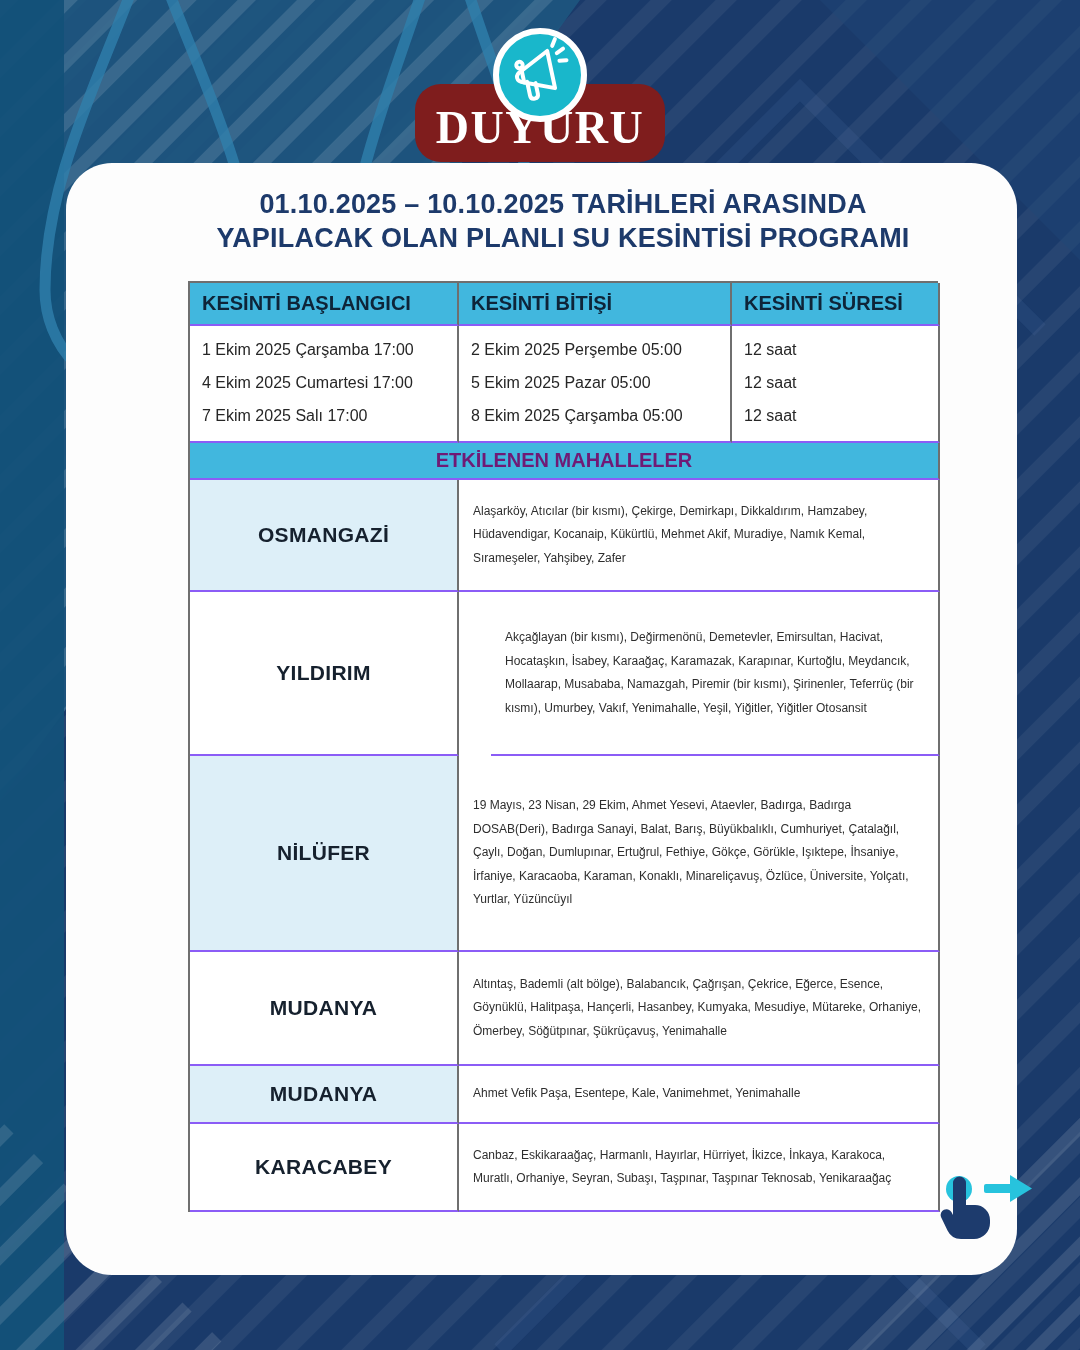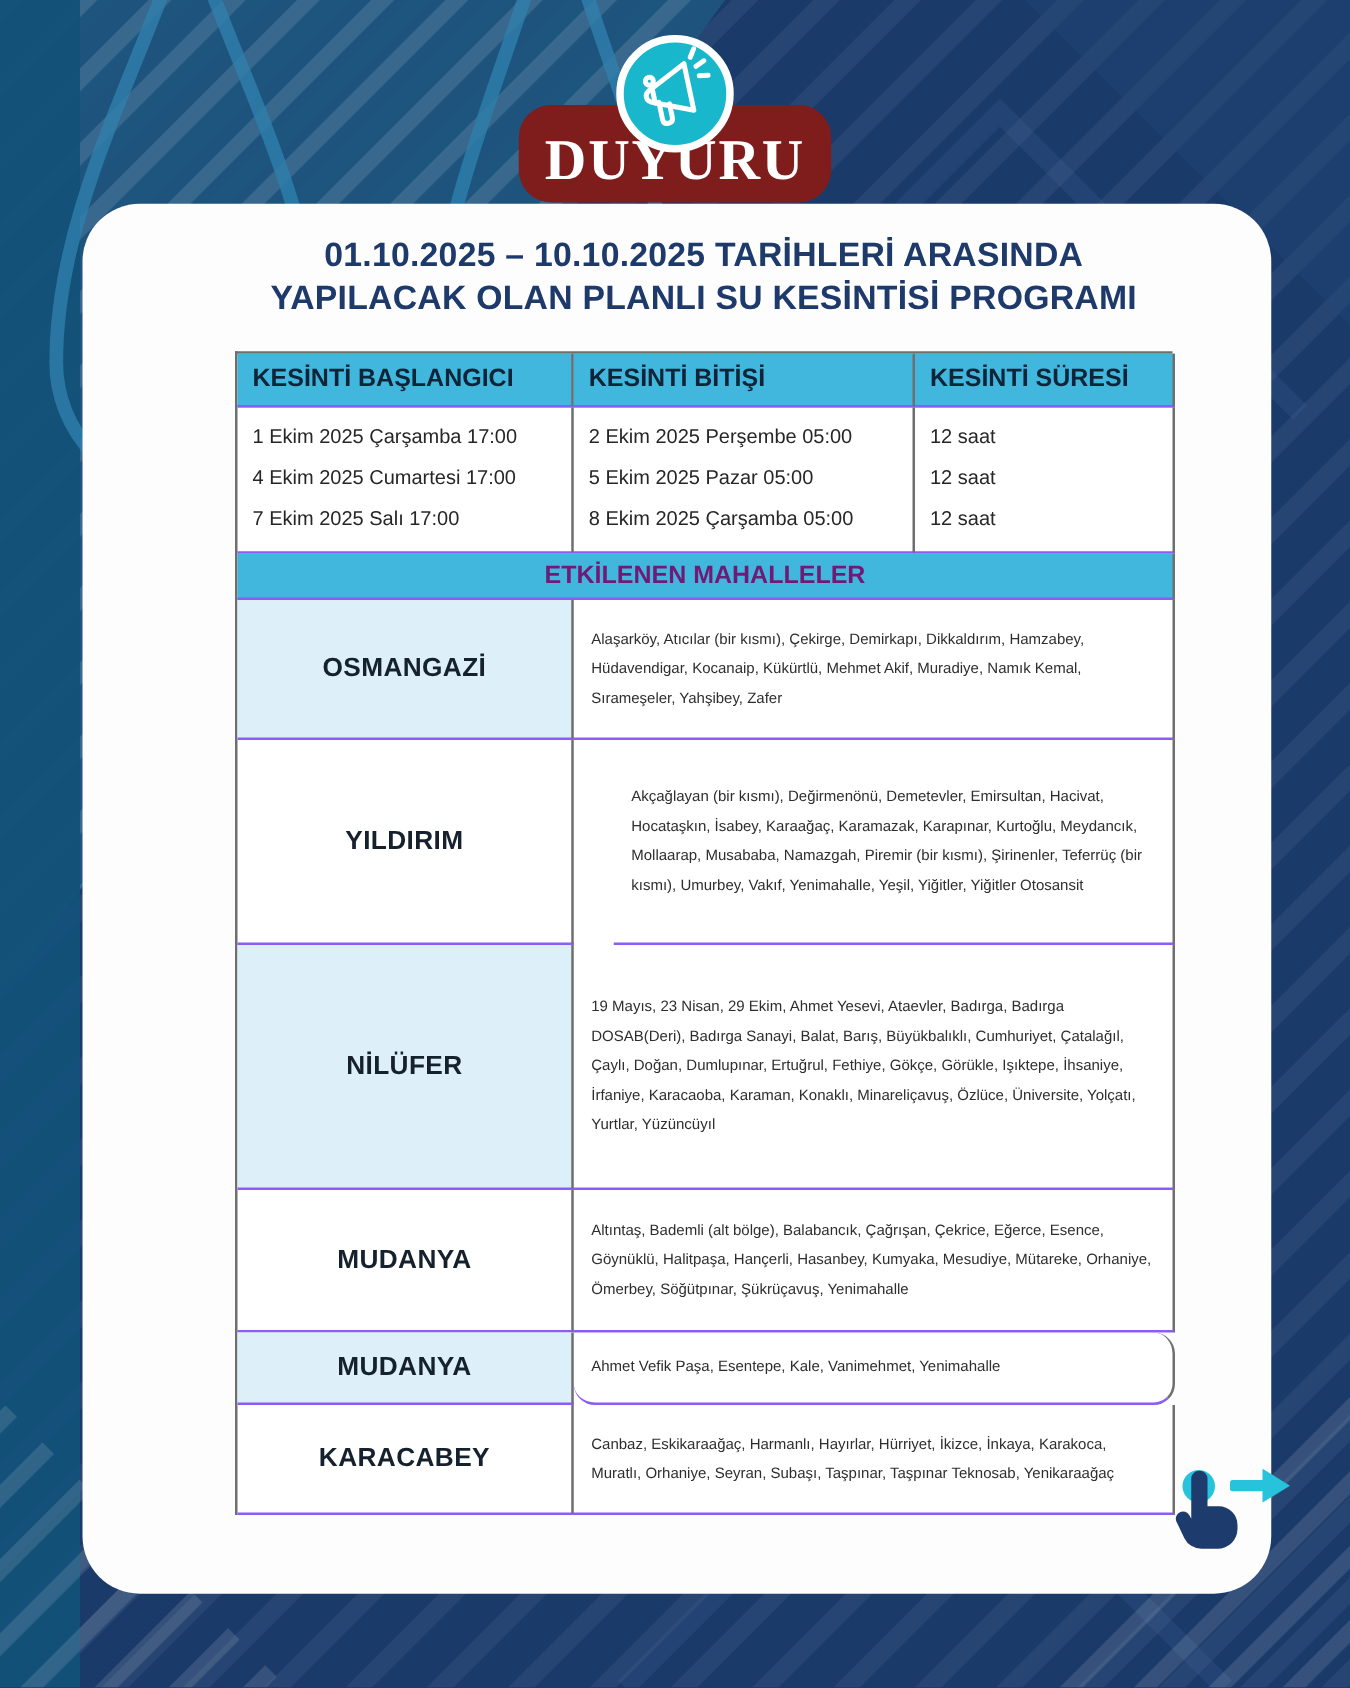--- a/index.html
+++ b/index.html
@@ -72,21 +72,21 @@
     text-align:center; padding:4px;
   }
   .tint{ background:#ddeff8; }
   .dlist{
     grid-column:2 / 4;
     display:flex; align-items:center;
     font-size:12px; line-height:23.5px; color:#2e2e2e;
     padding:7px 10px 7px 14px;
   }
   .r0{ min-height:112px; } .r1{ min-height:164px;margin-left:32px; } .r2{ min-height:196px; }
-  .r3{ min-height:114px; } .r4{ min-height:58px;border-radius:17px; }  .r5{ min-height:88px; }
+  .r3{ min-height:114px; } .r4{ min-height:58px; }  .r5{ min-height:88px; }
 
   
   .swipe{
     position:absolute; left:922px; top:1163px; width:118px; height:90px; z-index:5;
     cursor:pointer;
   }
 </style>
 </head>
 <body>
 

